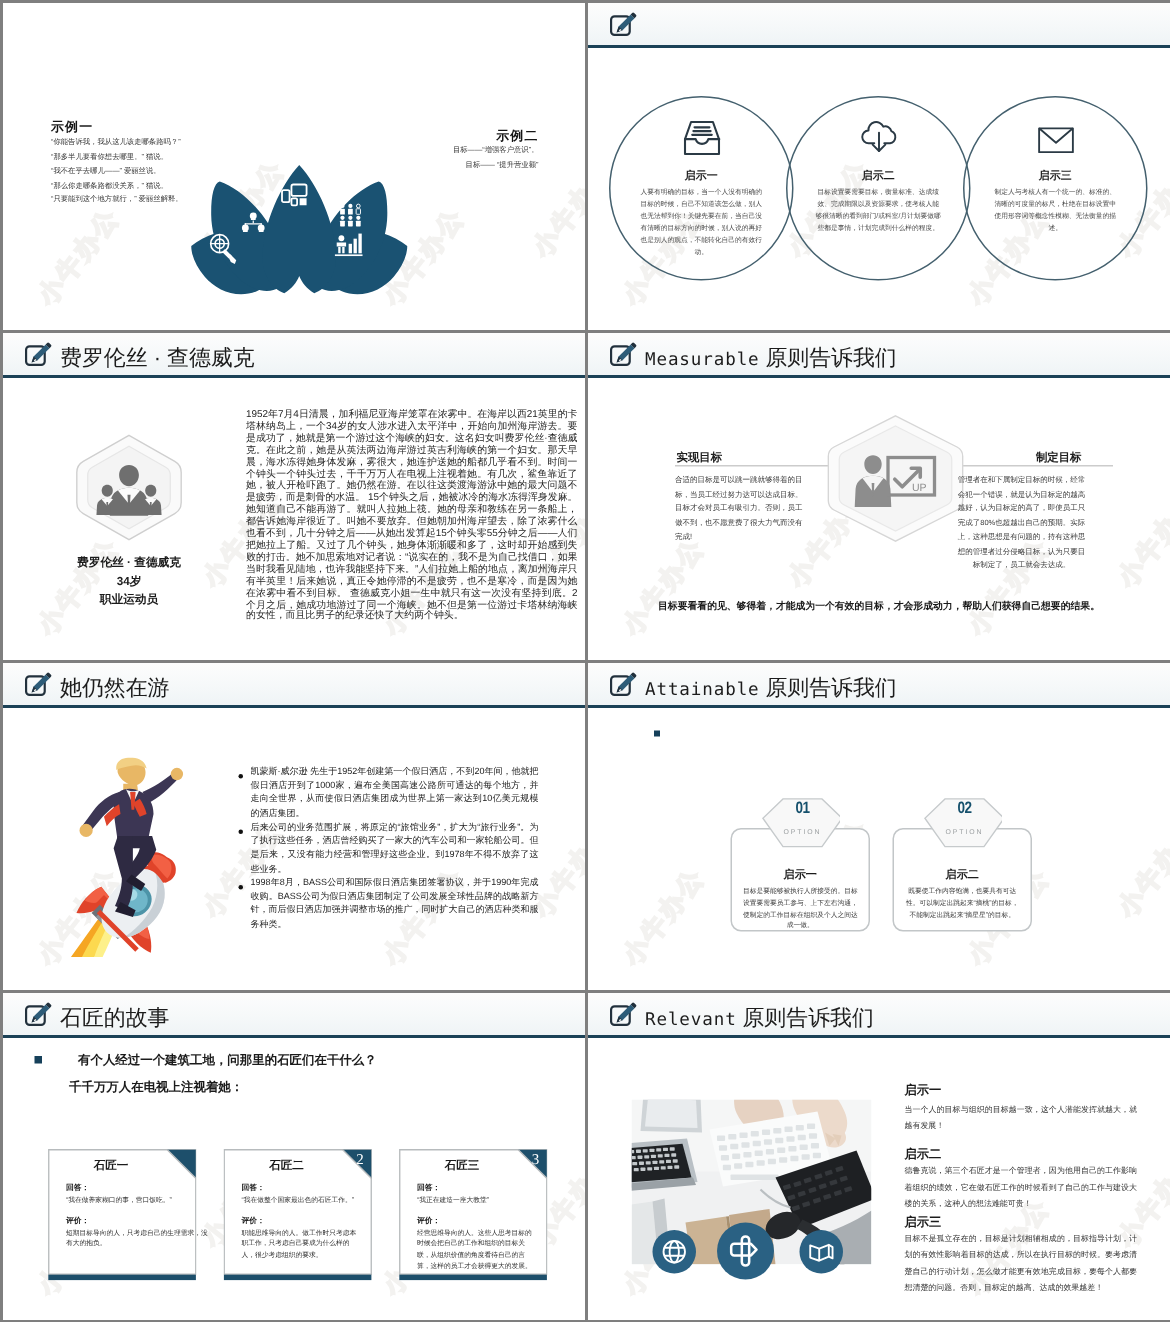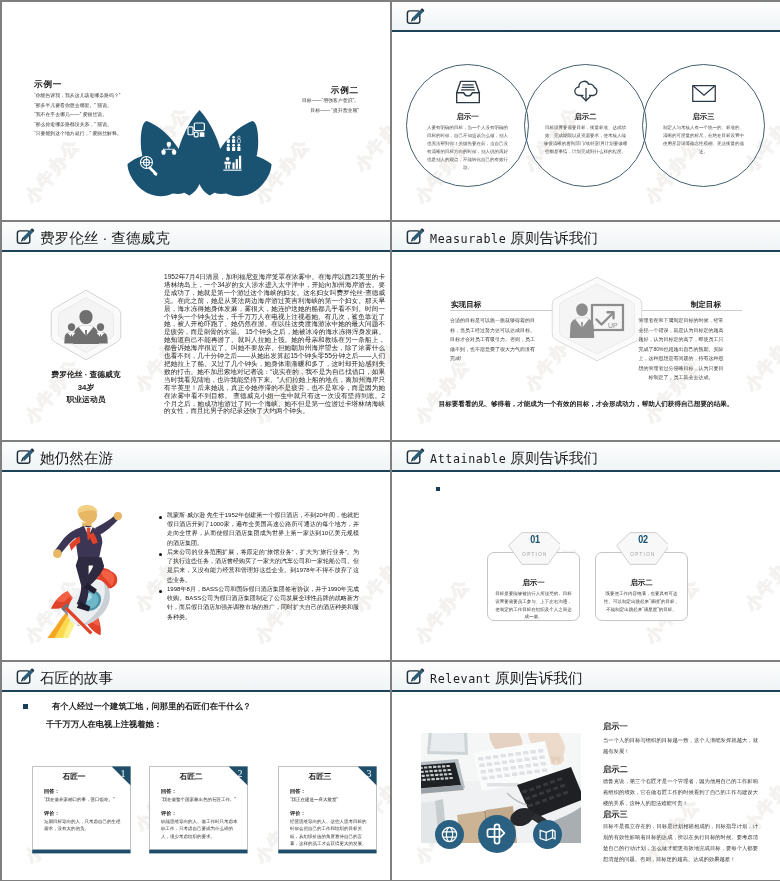--- a/index.html
+++ b/index.html
@@ -464,21 +464,21 @@
       <span class="wmtxt" style="left:128px;top:128px;transform:rotate(-52deg)">小牛办公</span>
       <span class="wmtxt" style="left:248px;top:160px;transform:rotate(-52deg)">小牛办公</span>
       <span class="wmtxt" style="left:348px;top:128px;transform:rotate(-52deg)">小牛办公</span>
 
     </div>
 
     <div class="s7sq"></div>
     <div class="s7q1">有个人经过一个建筑工地，问那里的石匠们在干什么？</div>
     <div class="s7q2">千千万万人在电视上注视着她：</div>
 
-    <div class="card" style="left:30px;top:72px;">
+    <div class="card" style="left:30px;top:72px;padding-left:15px;">
       <svg width="99" height="89" viewBox="0 0 99 89" style="position:absolute;left:0;top:0;z-index:1;">
         <path d="M0.5 0.5 H98.5 V83.5 H0.5Z" fill="#ffffff" stroke="#b7bbbd" stroke-width="0.9"></path>
         <path d="M79.5 0.5 L98.5 0.5 L98.5 19.5Z" fill="#1d4f6b"></path>
         <path d="M79.5 0.5 L98.5 19.5" stroke="#b7bbbd" stroke-width="0.9" fill="none"></path>
         <rect x="0.2" y="83.8" width="98.4" height="3.6" fill="#1d4f6b"></rect>
       </svg>
       <div class="cardt">石匠一</div>
       <div class="cardn">1</div>
       <div class="cardl" style="top:22px;">回答：</div>
       <div class="cardb" style="top:30px;">“我在做养家糊口的事，营口饭吃。”</div>
@@ -494,21 +494,21 @@
         <rect x="0.2" y="83.8" width="98.4" height="3.6" fill="#1d4f6b"></rect>
       </svg>
       <div class="cardt">石匠二</div>
       <div class="cardn">2</div>
       <div class="cardl" style="top:22px;">回答：</div>
       <div class="cardb" style="top:30px;">“我在做整个国家最出色的石匠工作。”</div>
       <div class="cardl" style="top:44px;">评价：</div>
       <div class="cardb" style="top:52px;">职能思维导向的人。做工作时只考虑本职工作，只考虑自己要成为什么样的人，很少考虑组织的要求。</div>
     </div>
 
-    <div class="card" style="left:264px;top:72px;margin-left:12px;">
+    <div class="card" style="left:264px;top:72px;">
       <svg width="99" height="89" viewBox="0 0 99 89" style="position:absolute;left:0;top:0;z-index:1;">
         <path d="M0.5 0.5 H98.5 V83.5 H0.5Z" fill="#ffffff" stroke="#b7bbbd" stroke-width="0.9"></path>
         <path d="M79.5 0.5 L98.5 0.5 L98.5 19.5Z" fill="#1d4f6b"></path>
         <path d="M79.5 0.5 L98.5 19.5" stroke="#b7bbbd" stroke-width="0.9" fill="none"></path>
         <rect x="0.2" y="83.8" width="98.4" height="3.6" fill="#1d4f6b"></rect>
       </svg>
       <div class="cardt">石匠三</div>
       <div class="cardn">3</div>
       <div class="cardl" style="top:22px;">回答：</div>
       <div class="cardb" style="top:30px;">“我正在建造一座大教堂”</div>

